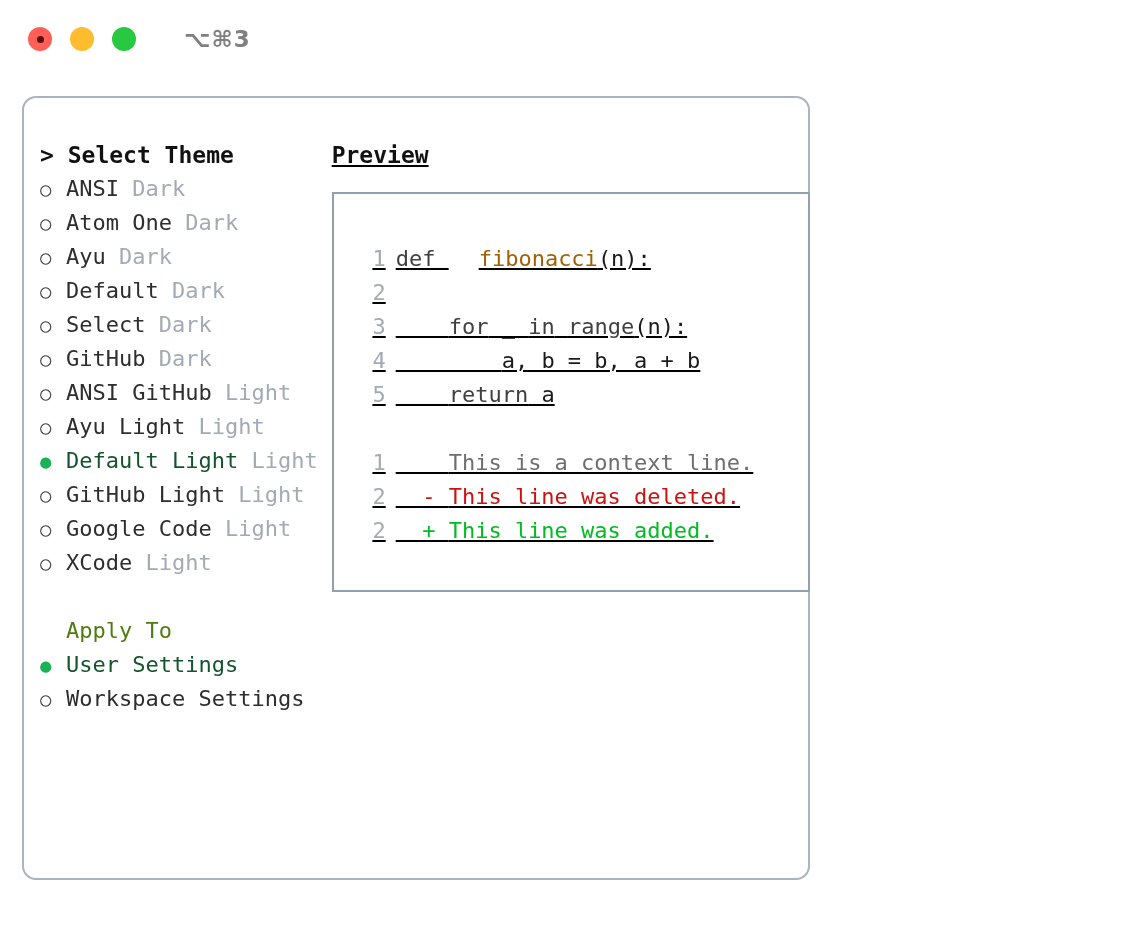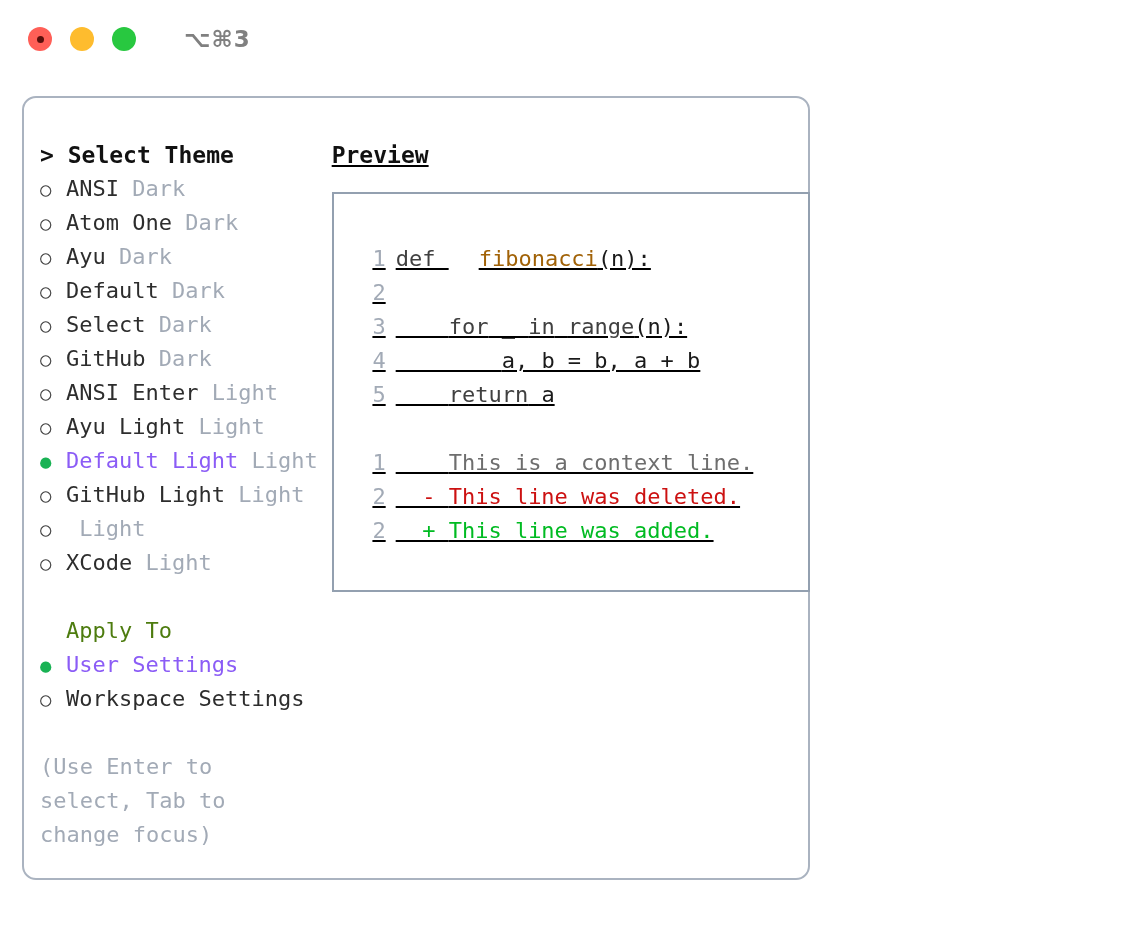--- a/index.html
+++ b/index.html
@@ -36,21 +36,21 @@
   
   .list-header{
     font-size:23px;font-weight:bold;color:#111;line-height:34px;white-space:pre;
   }
   .row{
     display:flex;align-items:baseline;line-height:34px;font-size:22px;white-space:pre;
   }
   .bullet{display:inline-block;width:26px;flex:0 0 26px;color:#444;font-size:19px;}
   .row.selected .bullet{color:#19b254;}
   .label{color:#2d2d2d;}
-  .row.selected .label{color:#8b5cf6;}
+  .row.selected .label{color:#14532d;}
   .tag{color:#a2aab6;}
   .spacer{height:34px;}
   .section-header{font-size:22px;color:#4d7c0f;line-height:34px;padding-left:26px;white-space:pre;}
   .hint{
     margin-top:34px;font-size:22px;color:#a2aab6;line-height:34px;
     max-width:400px;
   }
 
   
   .preview-title{font-size:23px;font-weight:bold;color:#111;line-height:34px;}
@@ -88,37 +88,36 @@
 
       <div class="left">
         <div class="list-header">&gt; Select Theme</div>
         <div id="theme-list">
             <div class="row"><span class="bullet">○</span><span class="label">ANSI</span><span class="tag"> Dark</span></div>
             <div class="row"><span class="bullet">○</span><span class="label">Atom One</span><span class="tag"> Dark</span></div>
             <div class="row"><span class="bullet">○</span><span class="label">Ayu</span><span class="tag"> Dark</span></div>
             <div class="row"><span class="bullet">○</span><span class="label">Default</span><span class="tag"> Dark</span></div>
             <div class="row"><span class="bullet">○</span><span class="label">Select</span><span class="tag"> Dark</span></div>
             <div class="row"><span class="bullet">○</span><span class="label">GitHub</span><span class="tag"> Dark</span></div>
-            <div class="row"><span class="bullet">○</span><span class="label">ANSI Enter</span><span class="tag"> Light</span></div>
+            <div class="row"><span class="bullet">○</span><span class="label">ANSI GitHub</span><span class="tag"> Light</span></div>
             <div class="row"><span class="bullet">○</span><span class="label">Ayu Light</span><span class="tag"> Light</span></div>
             <div class="row selected"><span class="bullet">●</span><span class="label">Default Light</span><span class="tag"> Light</span></div>
             <div class="row"><span class="bullet">○</span><span class="label">GitHub Light</span><span class="tag"> Light</span></div>
-            <div class="row"><span class="bullet">○</span><span class="tag"> Light</span></div>
+            <div class="row"><span class="bullet">○</span><span class="label">Google Code</span><span class="tag"> Light</span></div>
             <div class="row"><span class="bullet">○</span><span class="label">XCode</span><span class="tag"> Light</span></div>
           </div>
 
         <div class="spacer"></div>
 
         <div class="section-header">Apply To</div>
         <div id="apply-list">
             <div class="row selected"><span class="bullet">●</span><span class="label">User Settings</span></div>
             <div class="row"><span class="bullet">○</span><span class="label">Workspace Settings</span></div>
           </div>
 
-        <div class="hint">(Use Enter to select, Tab to change focus)</div>
       </div>
 
       <div class="right">
         <div class="preview-title">Preview</div>
         <div class="preview-box">
           <div id="code-block">
               <div class="code-line"><span class="ln">1</span><span><span class="plain"></span><span class="kw">def </span><span class="fn">fibonacci</span><span class="plain">(n):</span></span></div>
               <div class="code-line"><span class="ln">2</span></div>
               <div class="code-line"><span class="ln">3</span><span><span class="plain">    </span><span class="kw">for</span><span class="plain"> _ </span><span class="kw">in</span><span class="plain"> </span><span class="kw">range</span><span class="plain">(n):</span></span></div>
               <div class="code-line"><span class="ln">4</span><span><span class="plain">        </span><span class="plain">a, b = b, a + b</span></span></div>

